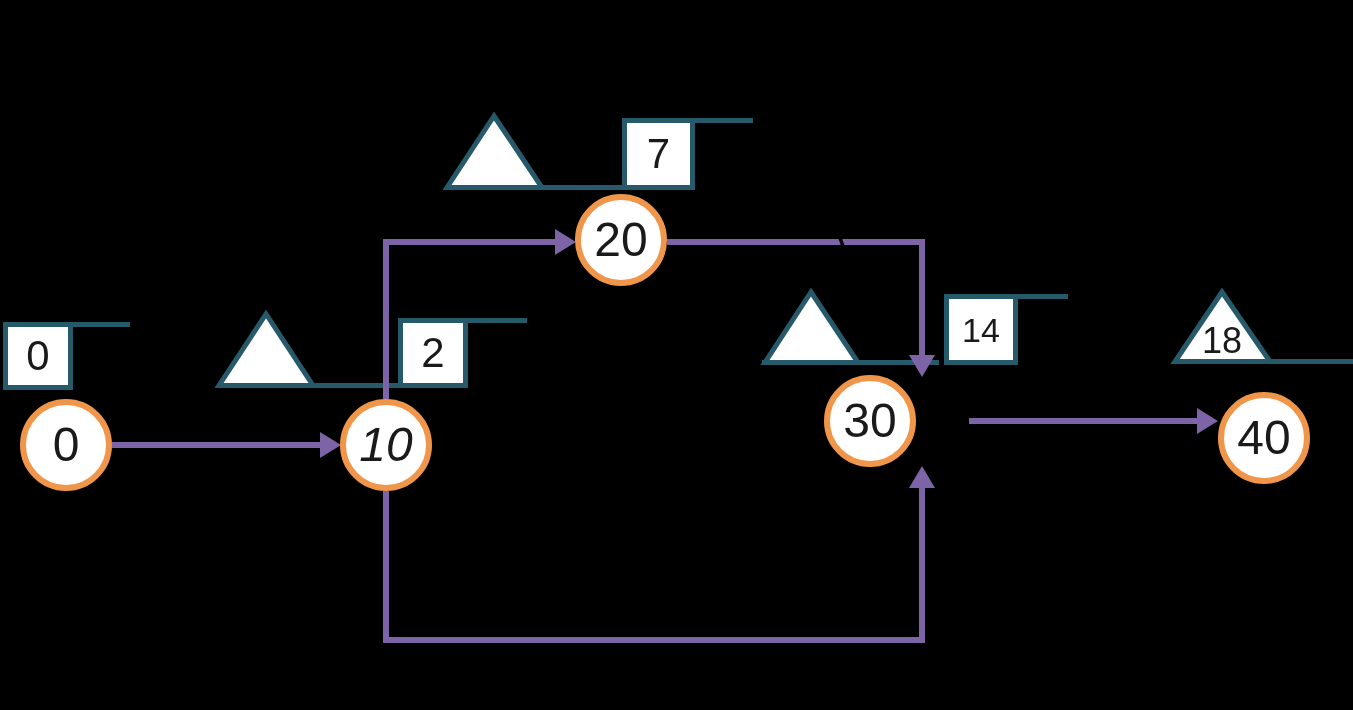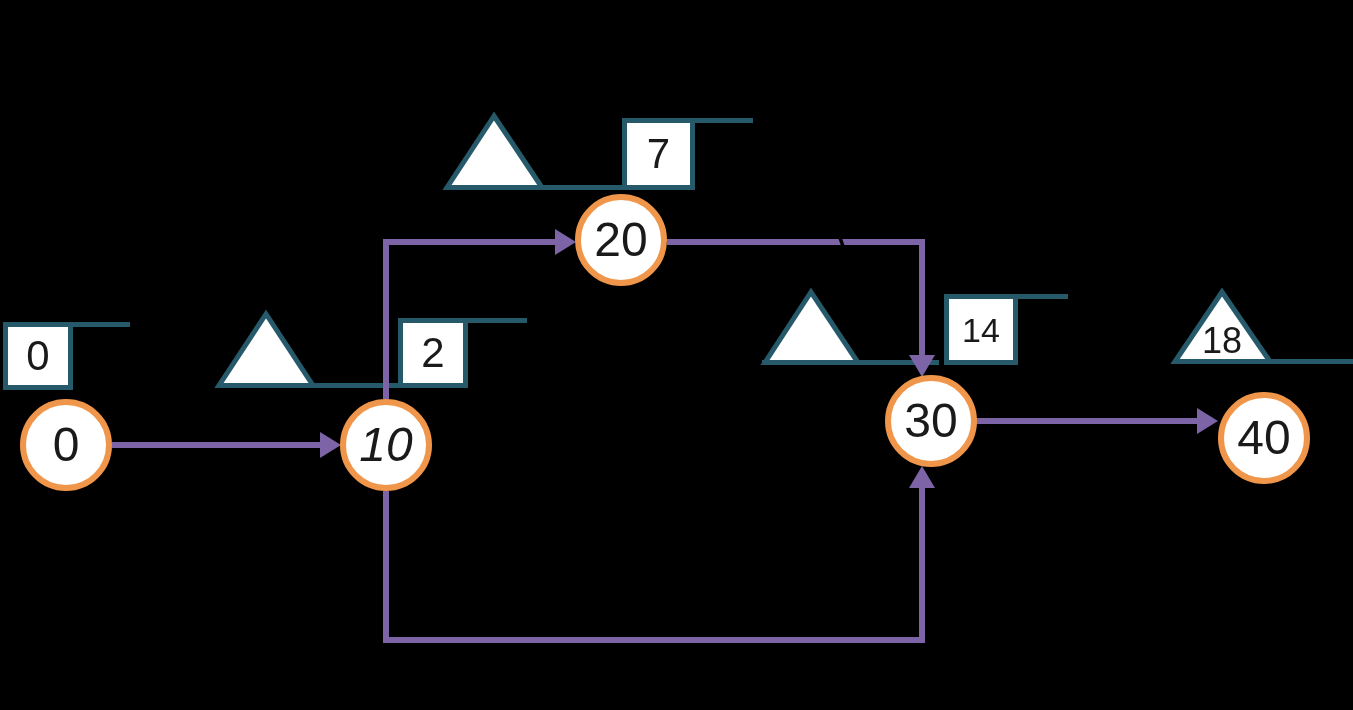--- a/index.html
+++ b/index.html
@@ -97,20 +97,20 @@
 
   <div class="node" style="left:20px;top:399px;">
     <span>0</span>
   </div>
   <div class="node" style="left:340px;top:399px;font-style:italic;">
     <span>10</span>
   </div>
   <div class="node" style="left:575px;top:194px;">
     <span>20</span>
   </div>
-  <div class="node" style="left:885px;top:375px;">
+  <div class="node" style="left:824px;top:375px;">
     <span>30</span>
   </div>
   <div class="node" style="left:1218px;top:392px;">
     <span>40</span>
   </div>
 
 </div>
 
 </body></html>

